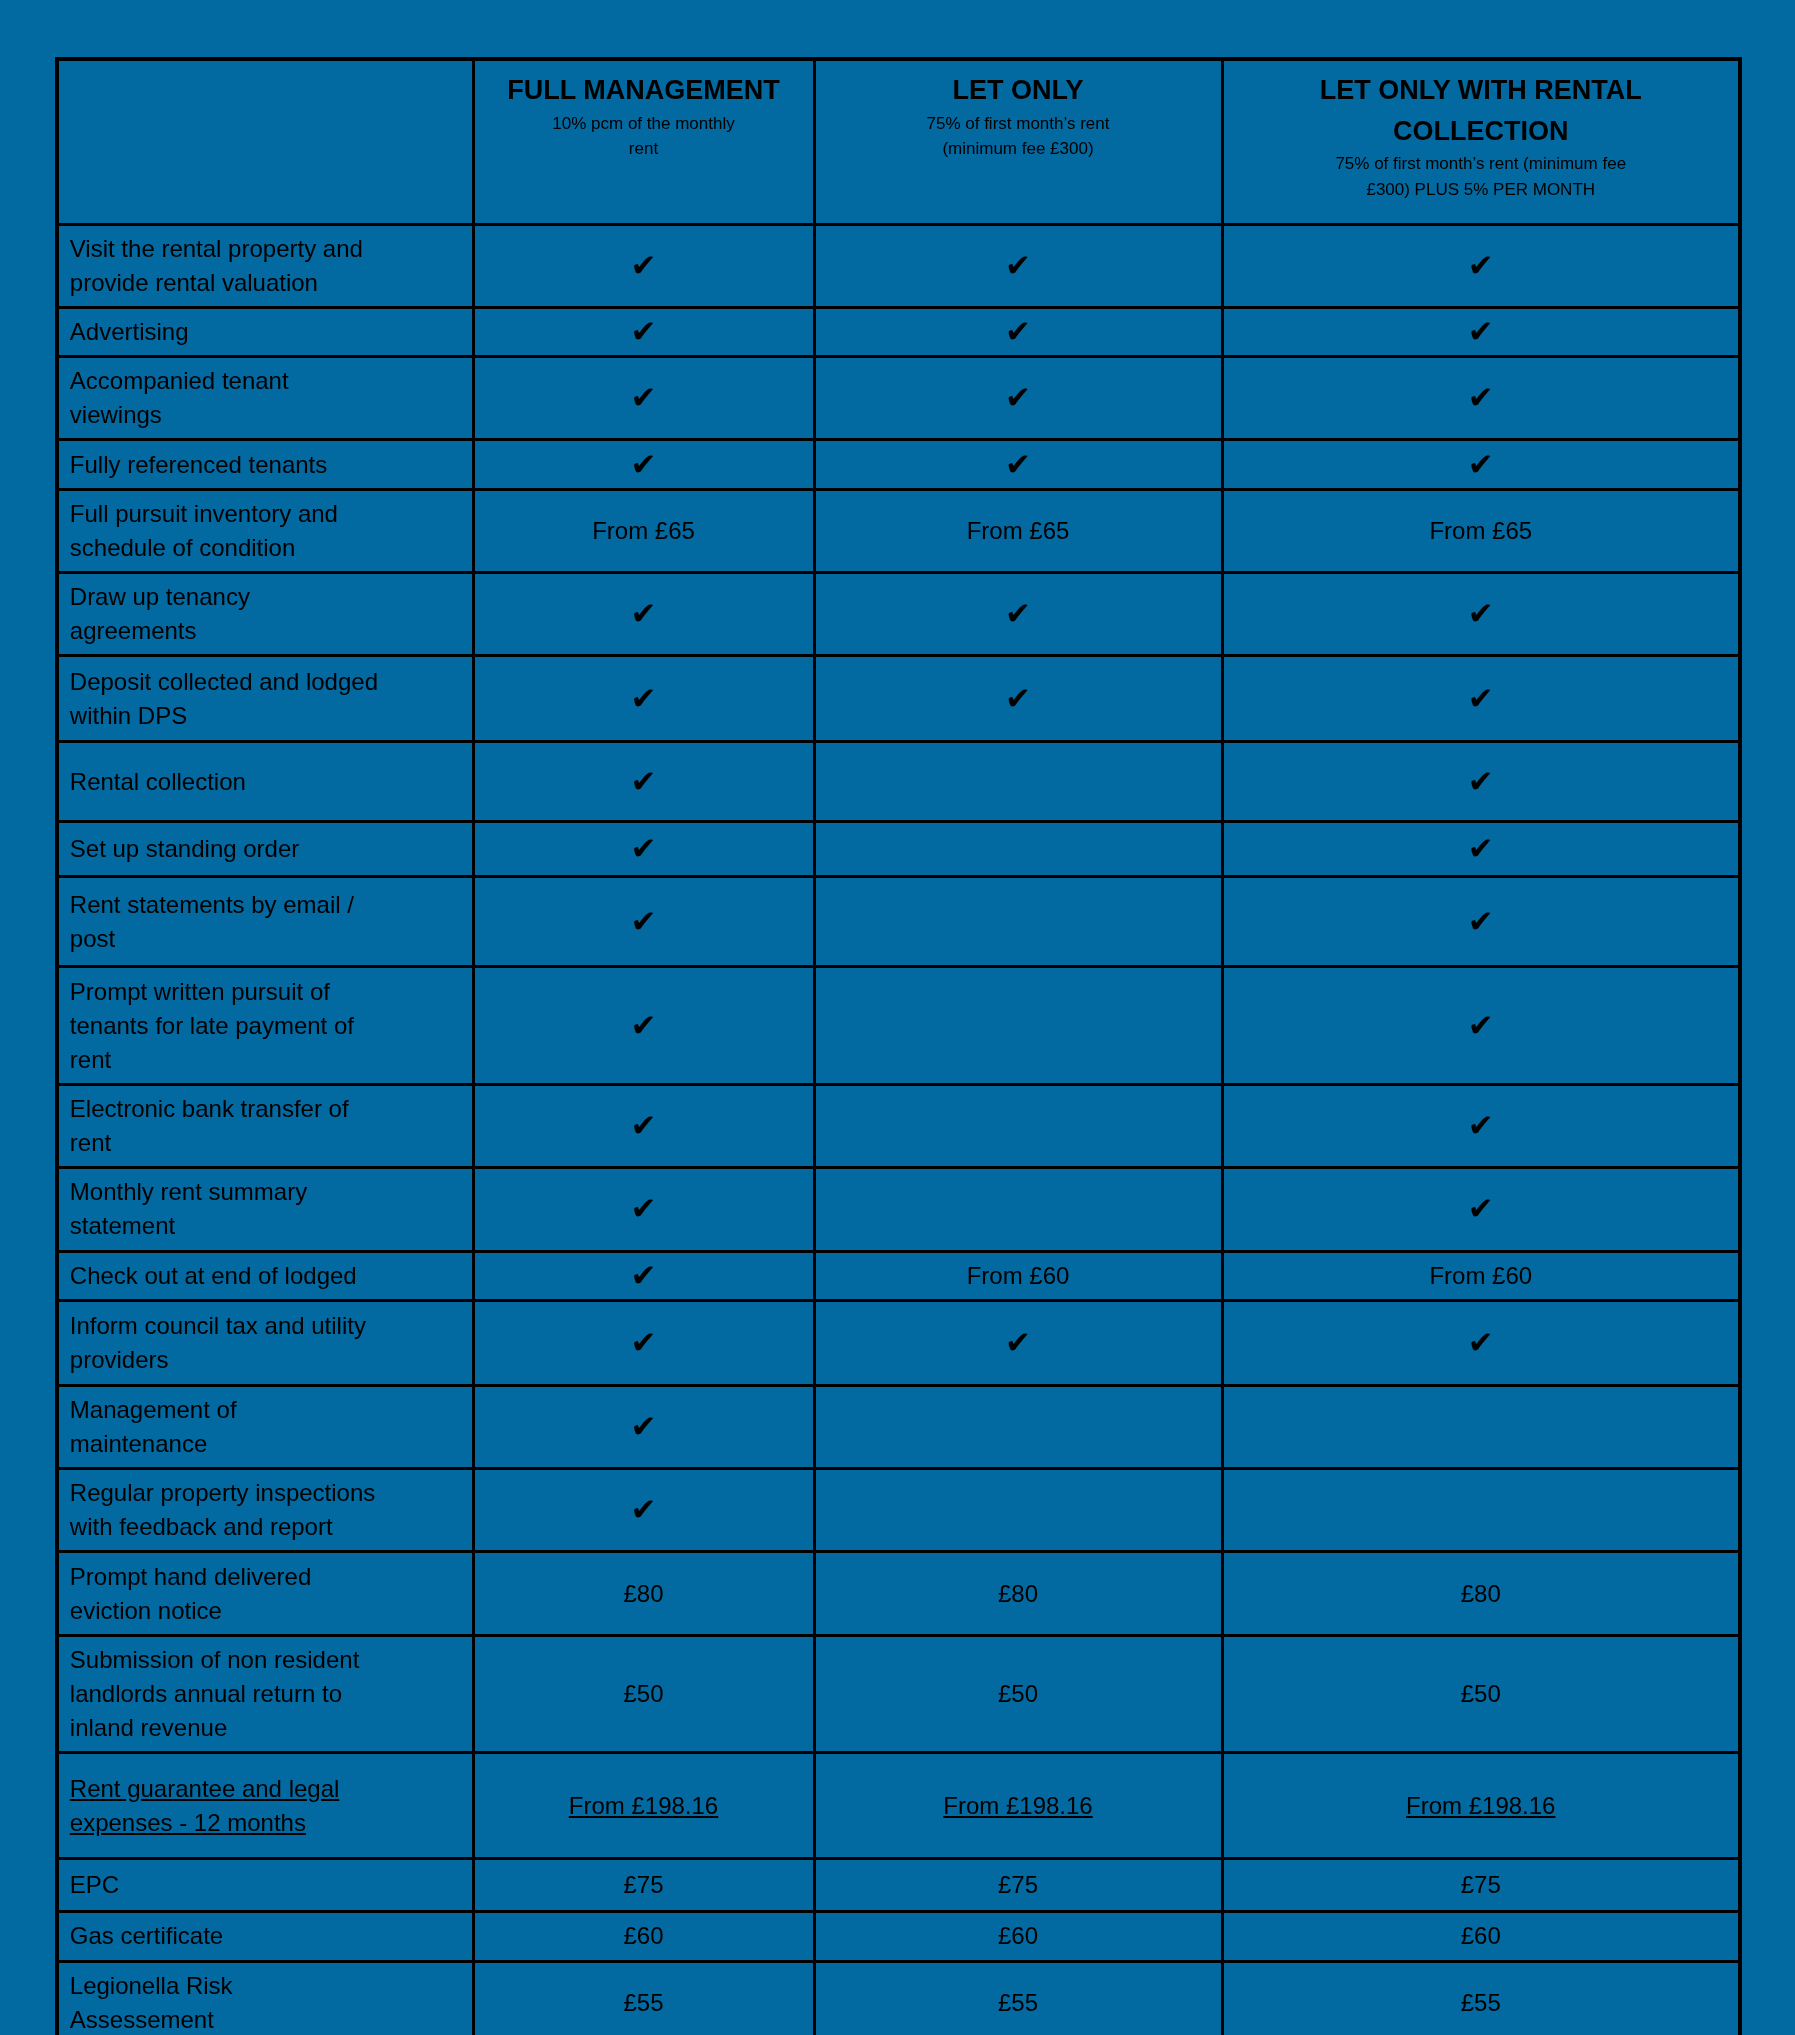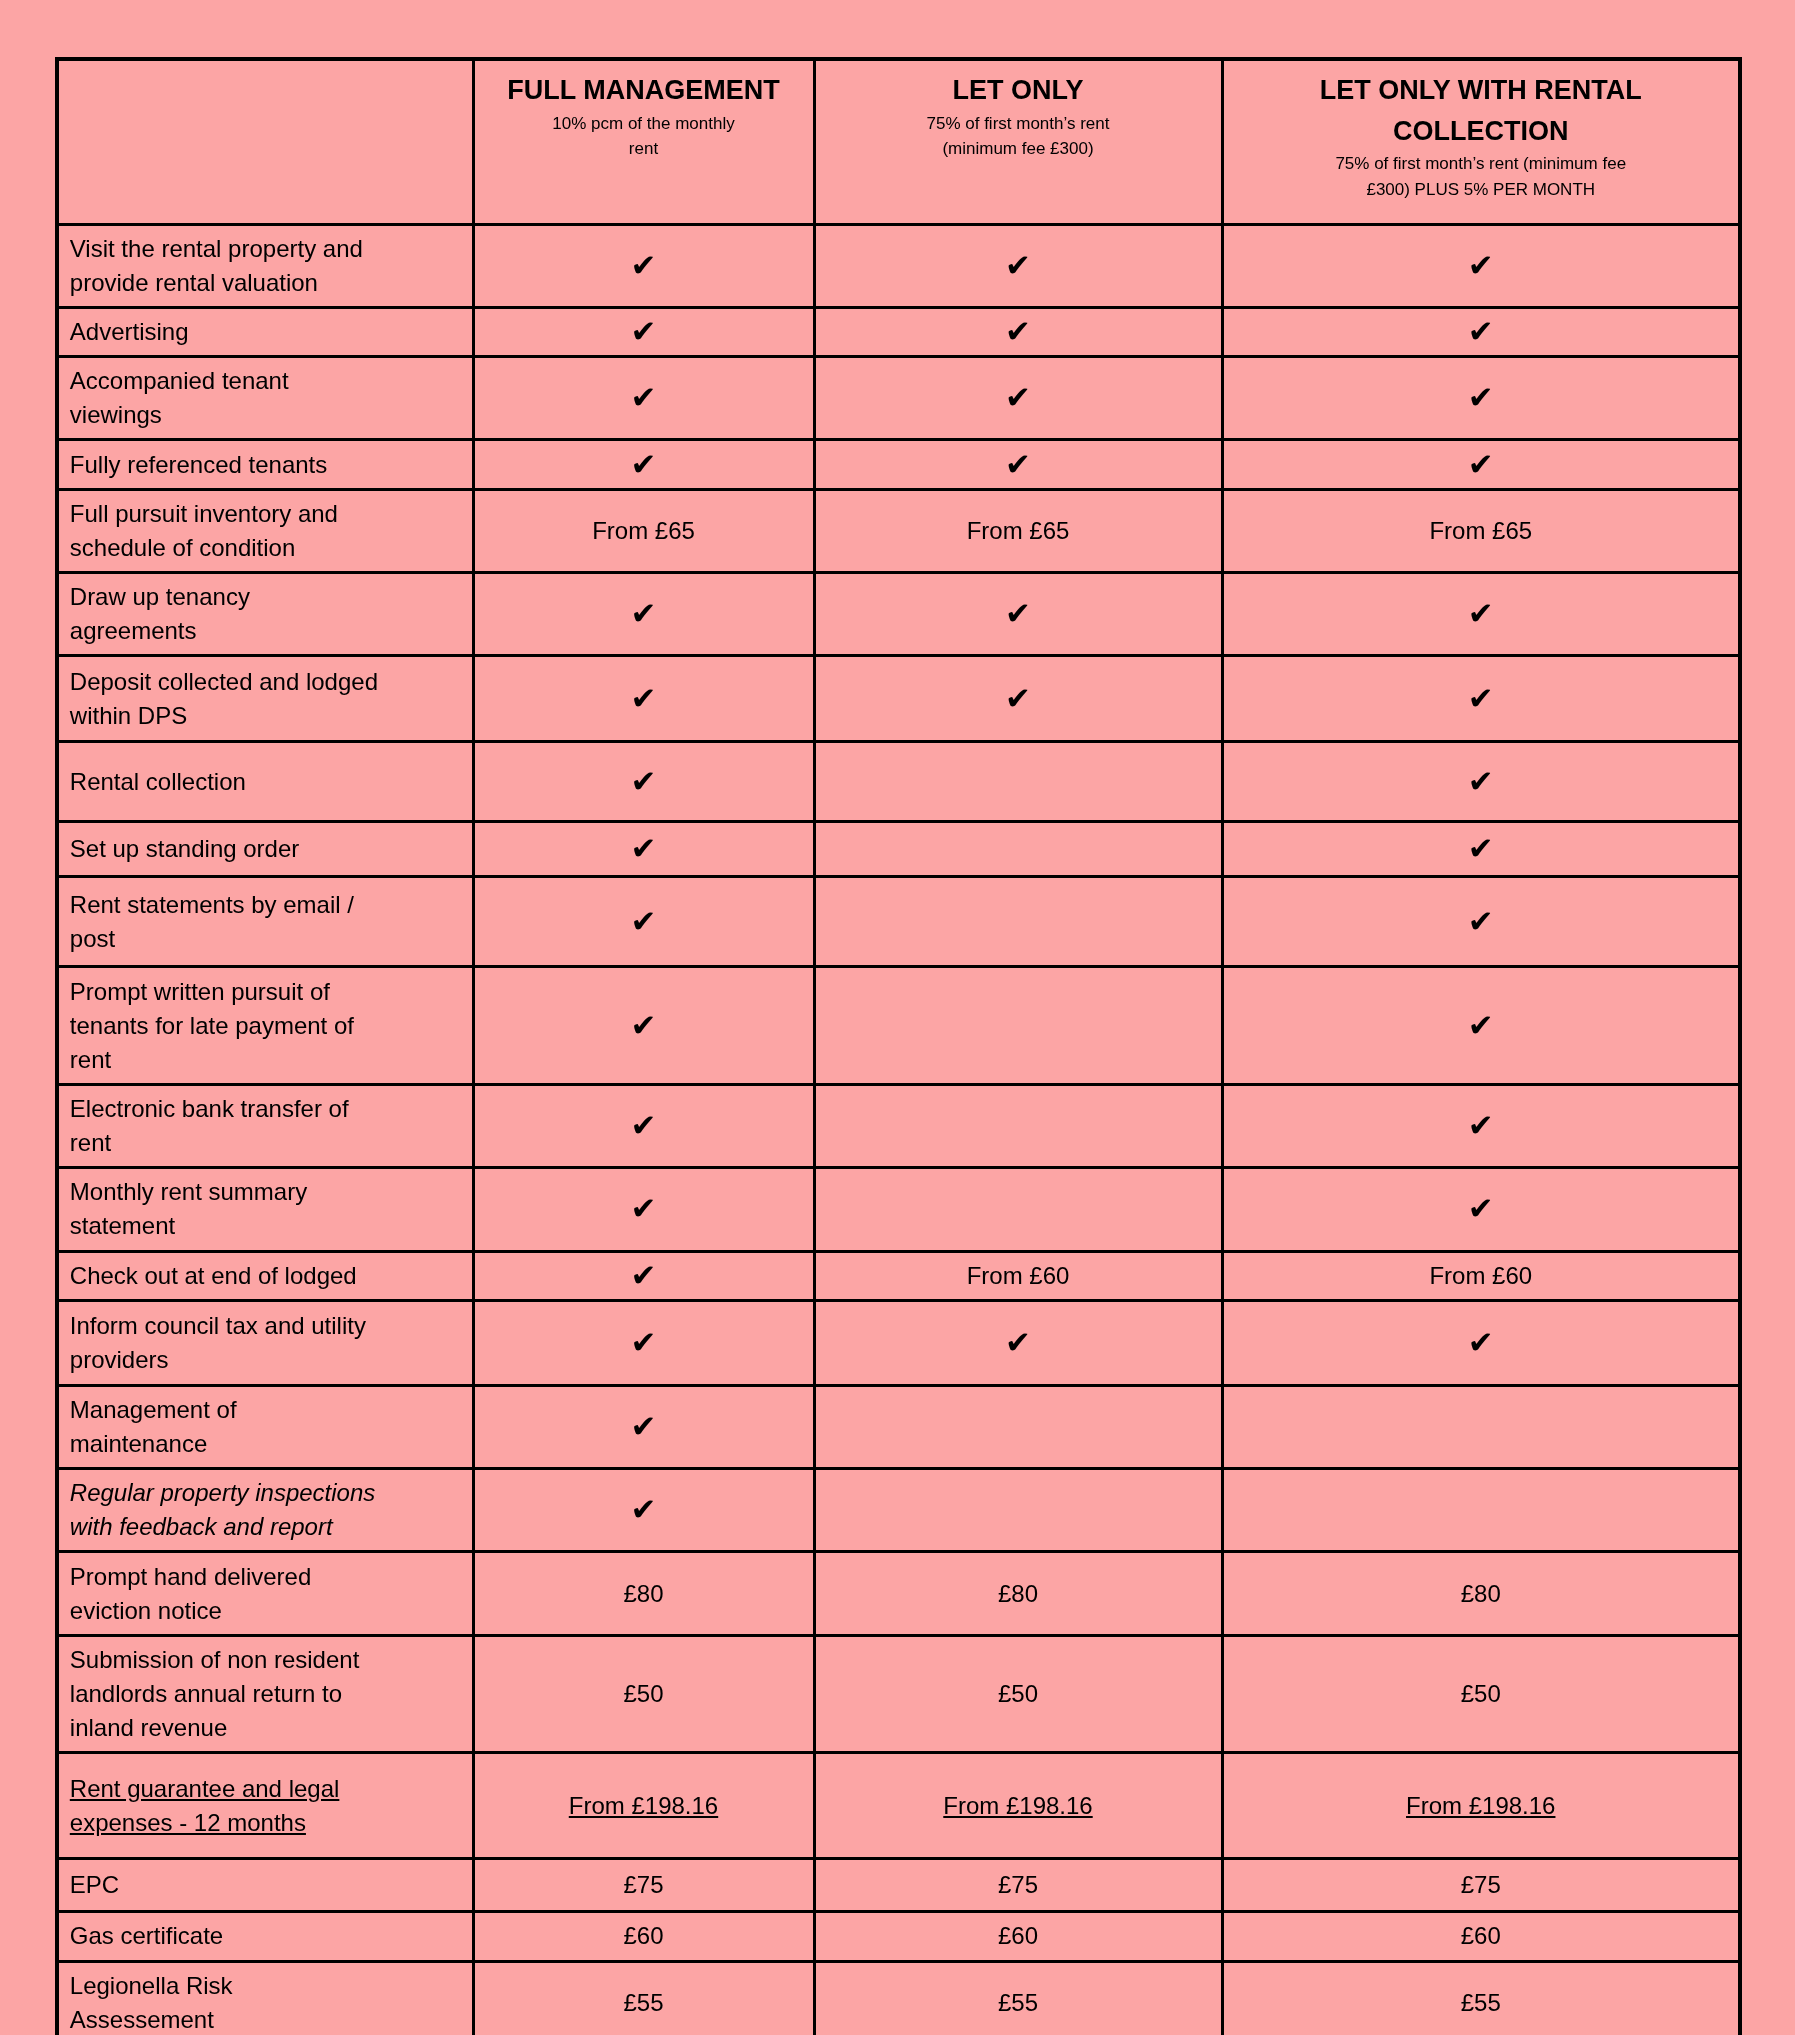--- a/index.html
+++ b/index.html
@@ -10,21 +10,21 @@
   body {
     width: 1796px;
     height: 2035px;
     position: relative;
     font-family: "Liberation Sans", "DejaVu Sans", sans-serif;
     color: #000000;
   }
   .page {
     position: absolute;
     inset: 0;
-    background: #fca5a5;
+    background: #0369a1;
   }
   table.fees {
     position: absolute;
     left: 55px;
     top: 57px;
     width: 1683px;
     border-collapse: collapse;
     table-layout: fixed;
     border: 4.6px solid #000;
   }
@@ -211,21 +211,21 @@
           <td class="value-cell"><span class="check">✔</span></td>
           <td class="value-cell"><span class="check">✔</span></td>
         </tr>
         <tr style="height: 65px;">
           <td class="label-cell">Management of
 maintenance</td>
           <td class="value-cell"><span class="check">✔</span></td>
           <td class="value-cell"></td>
           <td class="value-cell"></td>
         </tr>
-        <tr style="height: 78px; font-style: italic;">
+        <tr style="height: 78px;">
           <td class="label-cell">Regular property inspections
 with feedback and report</td>
           <td class="value-cell"><span class="check">✔</span></td>
           <td class="value-cell"></td>
           <td class="value-cell"></td>
         </tr>
         <tr style="height: 77px;">
           <td class="label-cell">Prompt hand delivered
 eviction notice</td>
           <td class="value-cell">£80</td>

